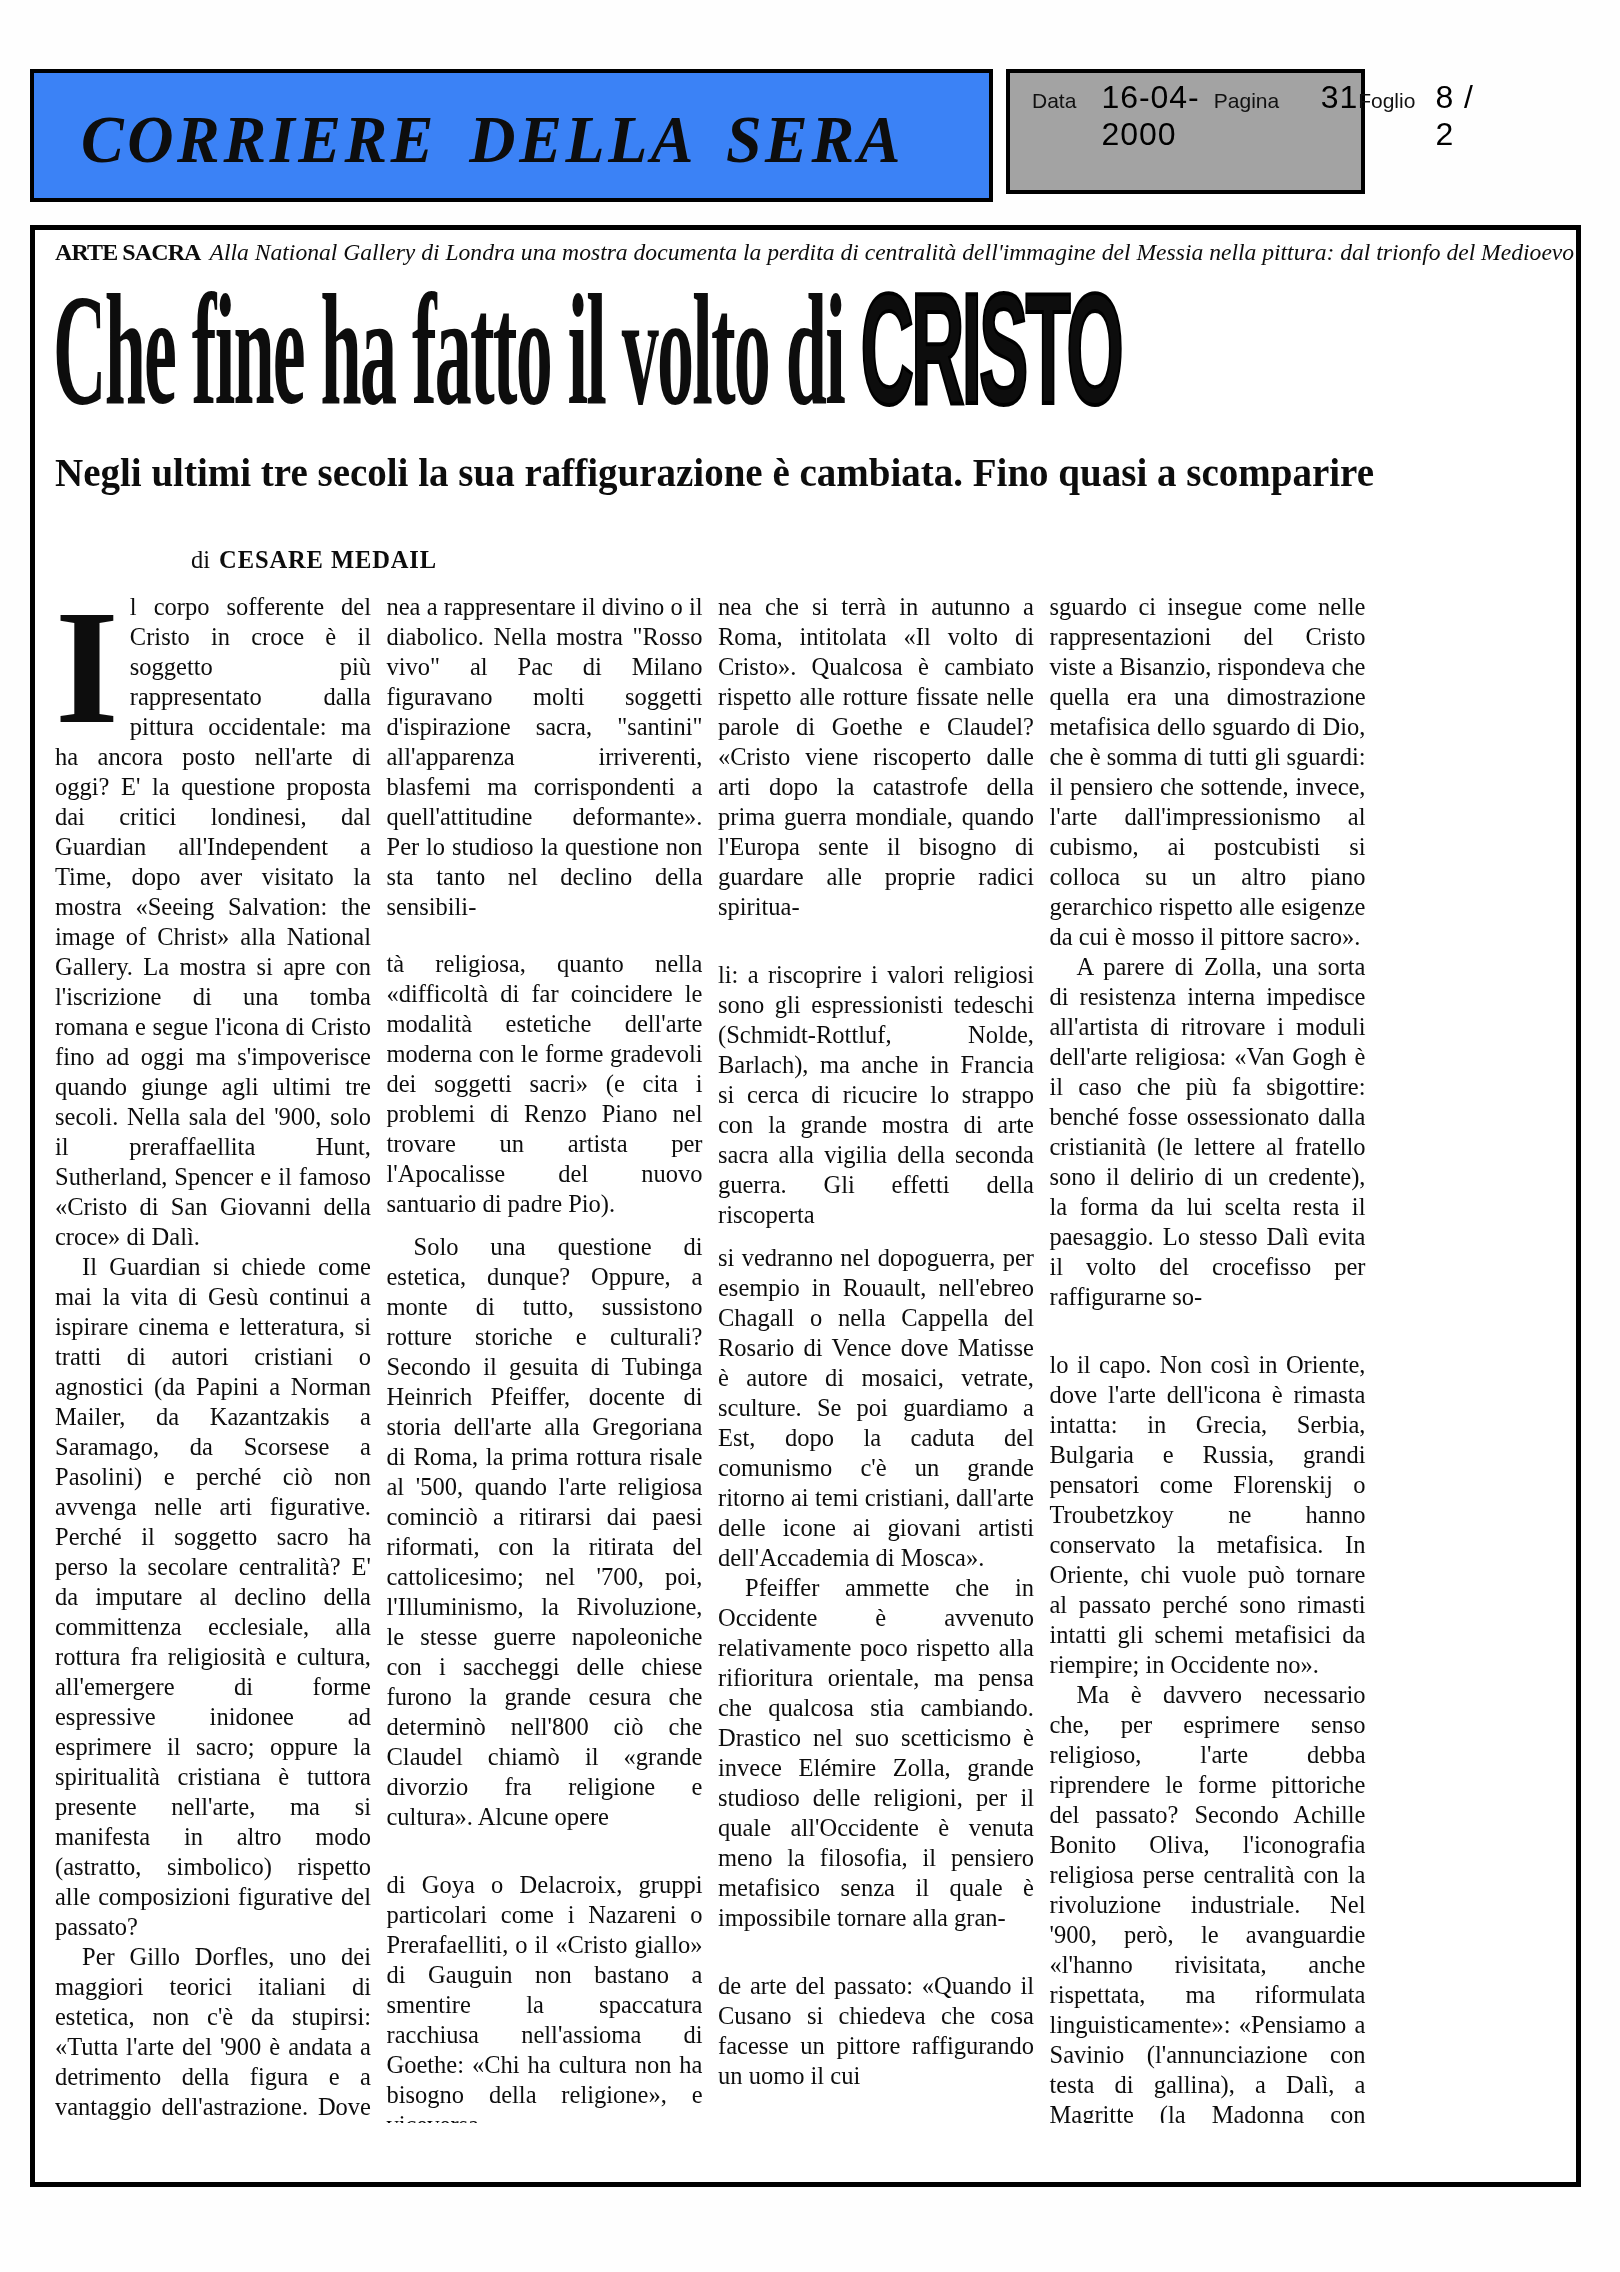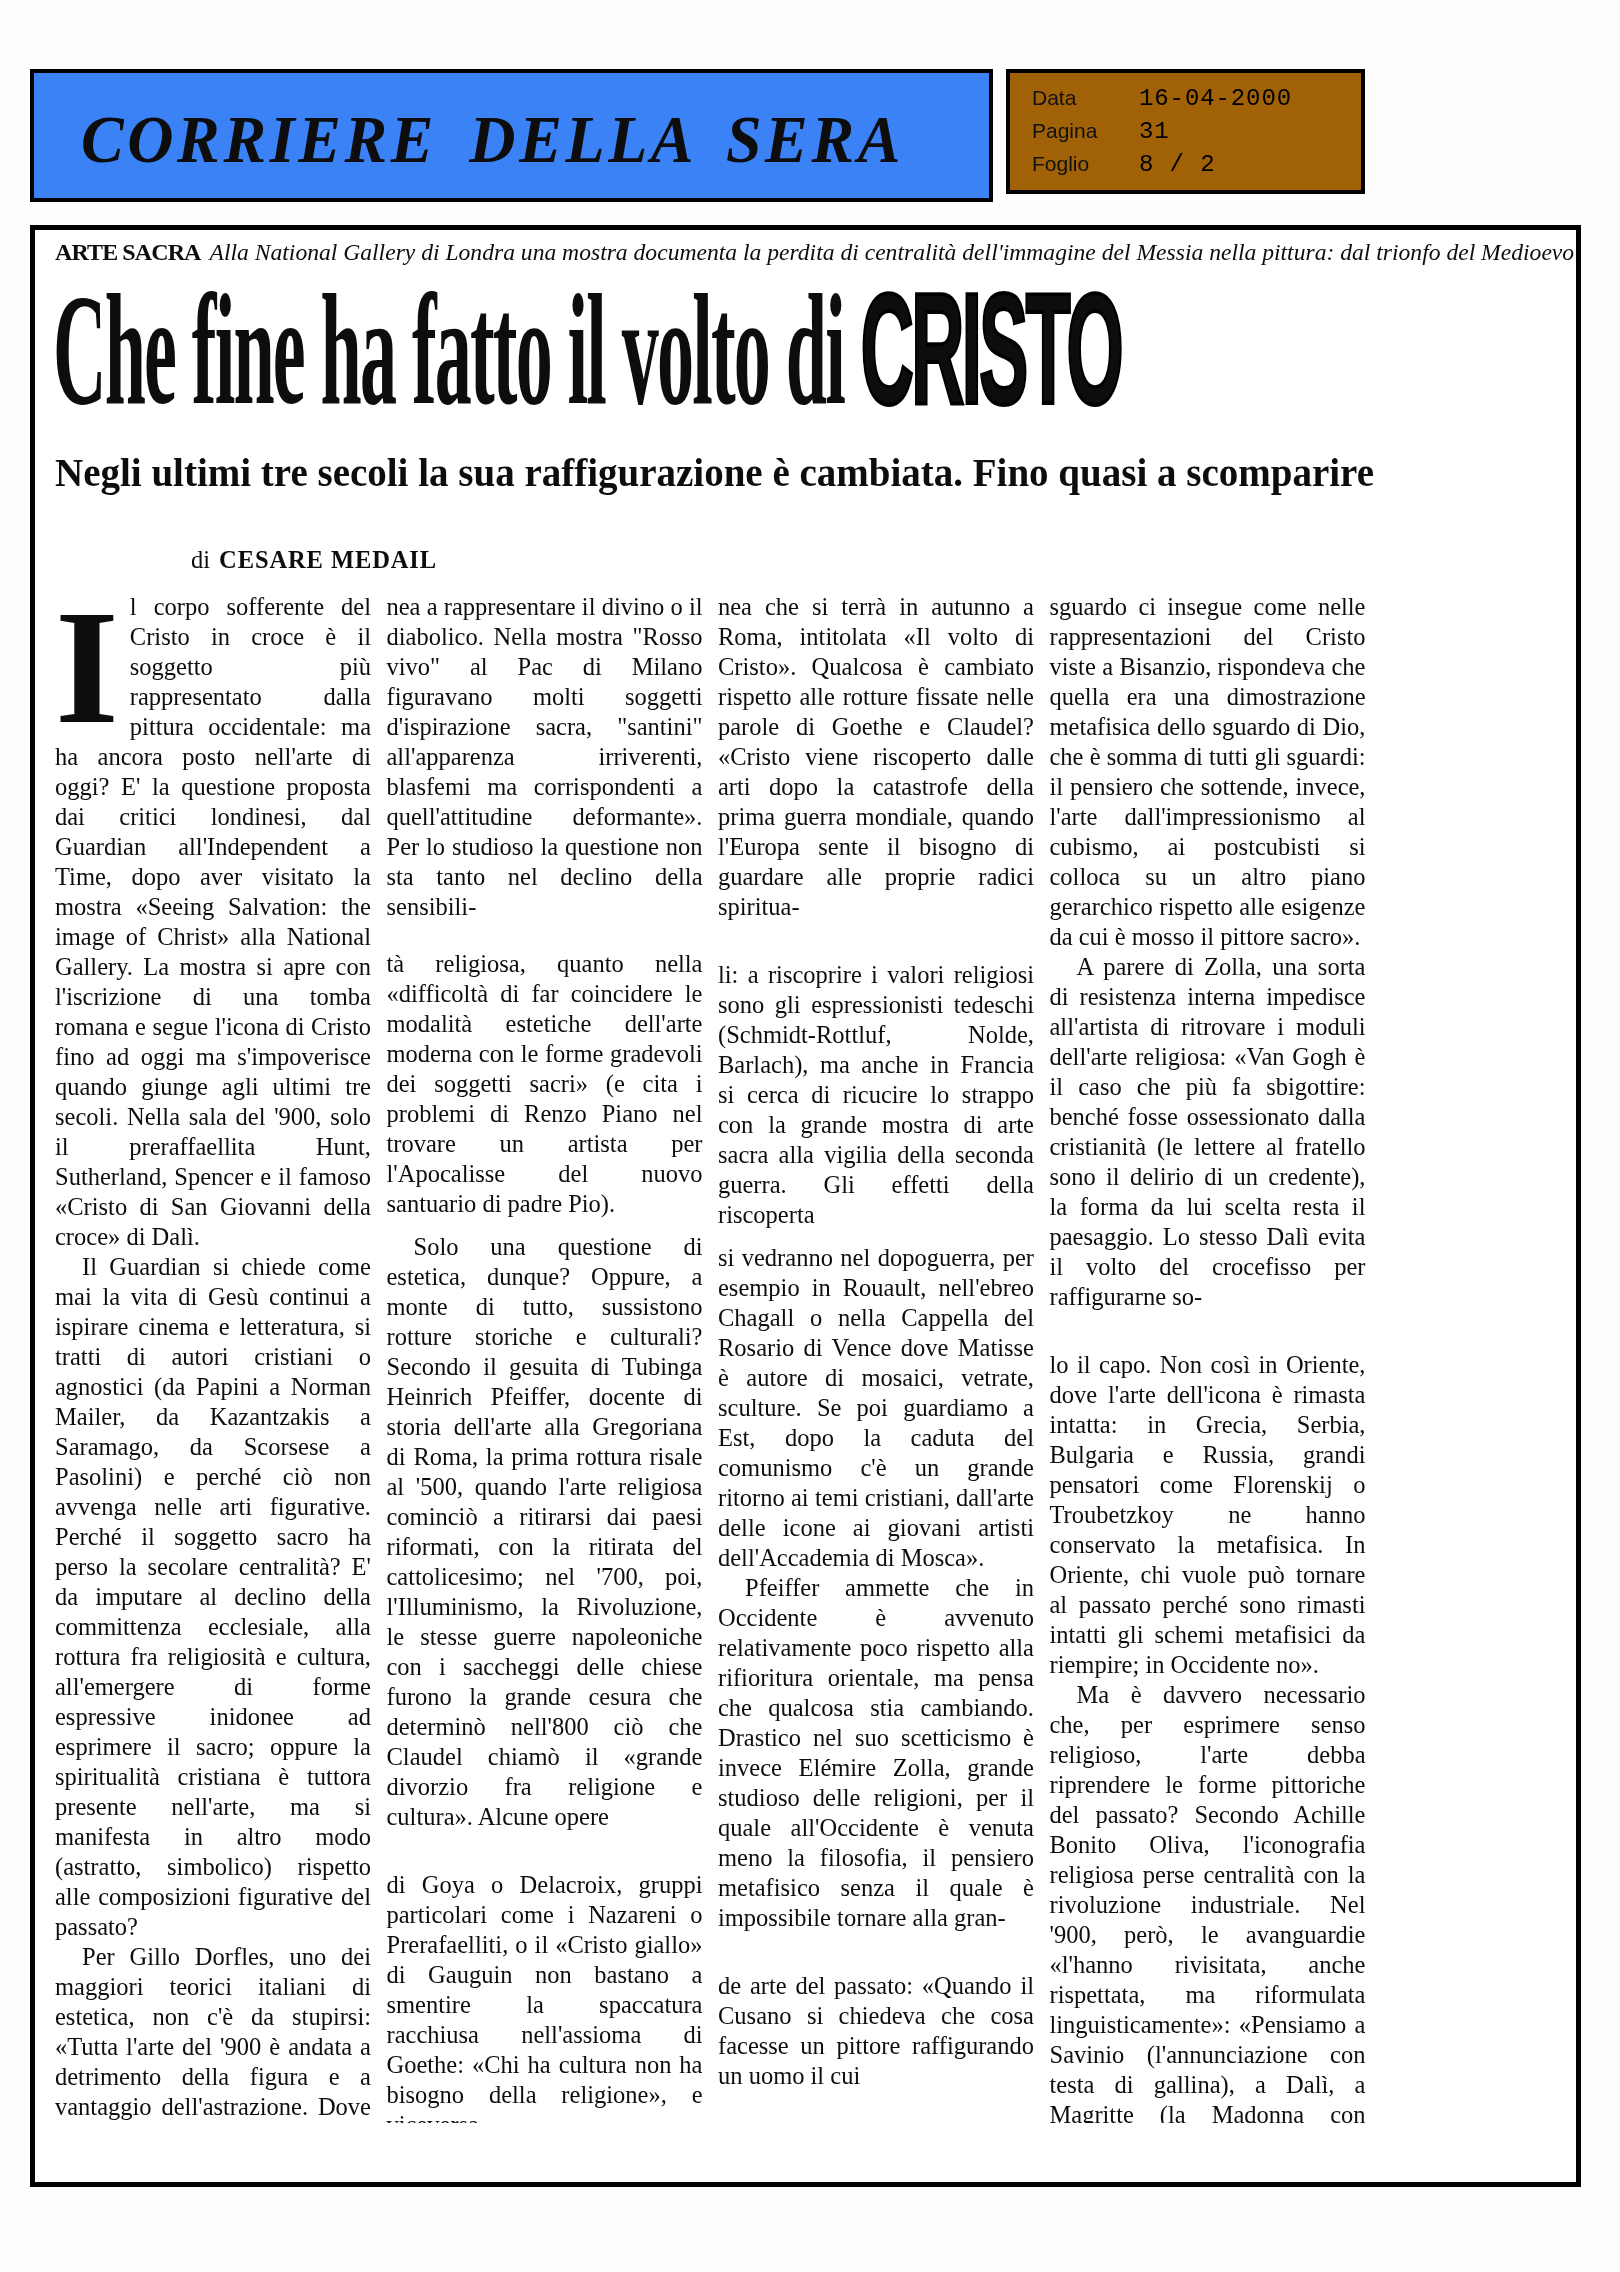--- a/index.html
+++ b/index.html
@@ -17,32 +17,32 @@
   }
   .masthead{
     font-family:"Liberation Serif", serif;
     font-weight:bold;font-style:italic;
     font-size:64px;letter-spacing:3.6px;word-spacing:12.7px;
     padding-left:47px;padding-top:9px;white-space:nowrap;
     transform:scaleY(1.05);transform-origin:left center;
   }
   .info-box{
     position:absolute;left:1006px;top:69px;width:359px;height:125px;
-    border:4.5px solid #000;background:#a16207;
-    display:flex;flex-direction:column;justify-content:space-evenly;
+    border:4.5px solid #000;background:#a3a3a3;
+    display:flex;flex-direction:row;justify-content:space-evenly;
     padding:5.5px 0 5.5px 22px;box-sizing:border-box;
   }
   .info-row{display:flex;align-items:baseline;}
   .info-label{
     font-family:"Liberation Sans", sans-serif;
     font-size:21px;width:107px;color:#111;
   }
   .info-value{
-    font-family:Liberation Mono, monospace;
-    font-size:24px;letter-spacing:0.9px;color:#000;
+    font-family:Liberation Sans, sans-serif;
+    font-size:32px;letter-spacing:0.9px;color:#000;
   }
   
   .article-frame{
     position:absolute;left:30px;top:225px;width:1551px;height:1962px;
     border:5.5px solid #000;box-sizing:border-box;background:#fff;
     overflow:hidden;
   }
   .kicker{
     position:absolute;left:20px;top:9px;white-space:nowrap;
     font-size:23px;

